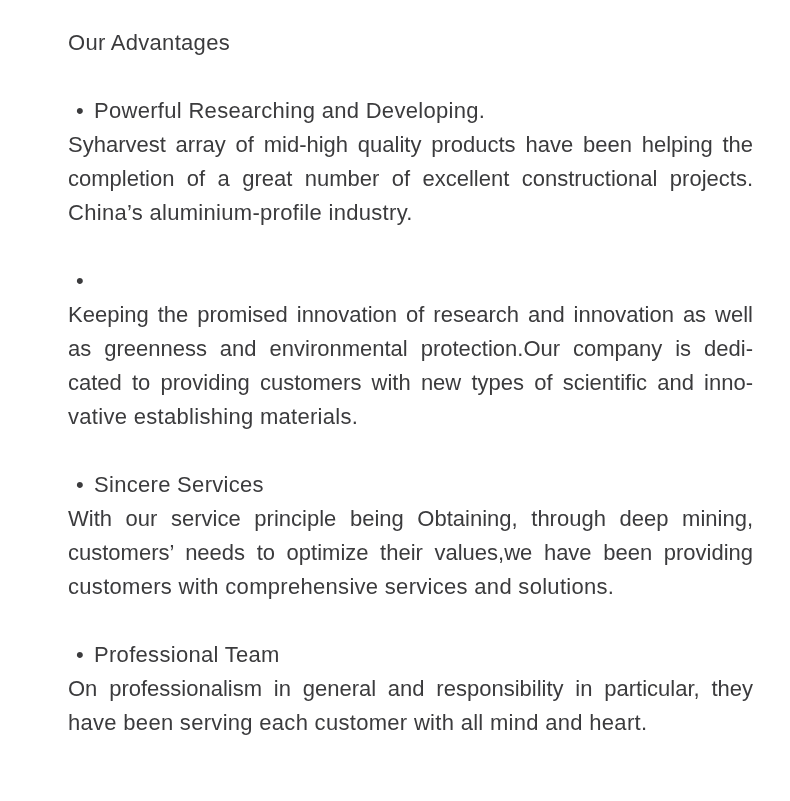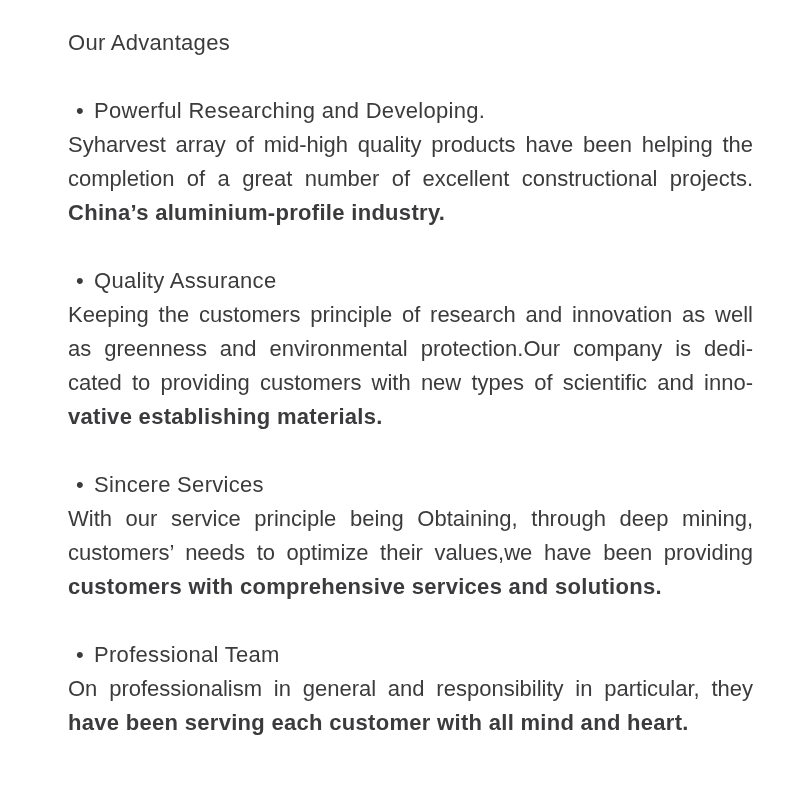--- a/index.html
+++ b/index.html
@@ -43,21 +43,20 @@
     font-size: 22px;
   }
   .body-line {
     white-space: normal;
     text-align: justify;
     text-align-last: justify;
   }
   .body-line.last {
     text-align-last: left;
     letter-spacing: 0.3px;
-    font-weight: bold;
   }
 </style>
 </head>
 <body>
 
 <div class="page">
 
   <div class="line-box page-title">Our Advantages</div>
 
   <div class="section">
@@ -66,23 +65,22 @@
       <span>Powerful Researching and Developing.</span>
     </div>
     <div class="line-box body-line">Syharvest array of mid-high quality products have been helping the</div>
     <div class="line-box body-line">completion of a great number of excellent constructional projects.</div>
     <div class="line-box body-line last">China’s aluminium-profile industry.</div>
   </div>
 
   <div class="section">
     <div class="line-box section-title">
       <span class="bullet">•</span>
-      <span>Quality Assurance</span>
     </div>
-    <div class="line-box body-line">Keeping the customers principle of research and innovation as well</div>
+    <div class="line-box body-line">Keeping the promised innovation of research and innovation as well</div>
     <div class="line-box body-line">as greenness and environmental protection.Our company is dedi-</div>
     <div class="line-box body-line">cated to providing customers with new types of scientific and inno-</div>
     <div class="line-box body-line last">vative establishing materials.</div>
   </div>
 
   <div class="section">
     <div class="line-box section-title">
       <span class="bullet">•</span>
       <span>Sincere Services</span>
     </div>

